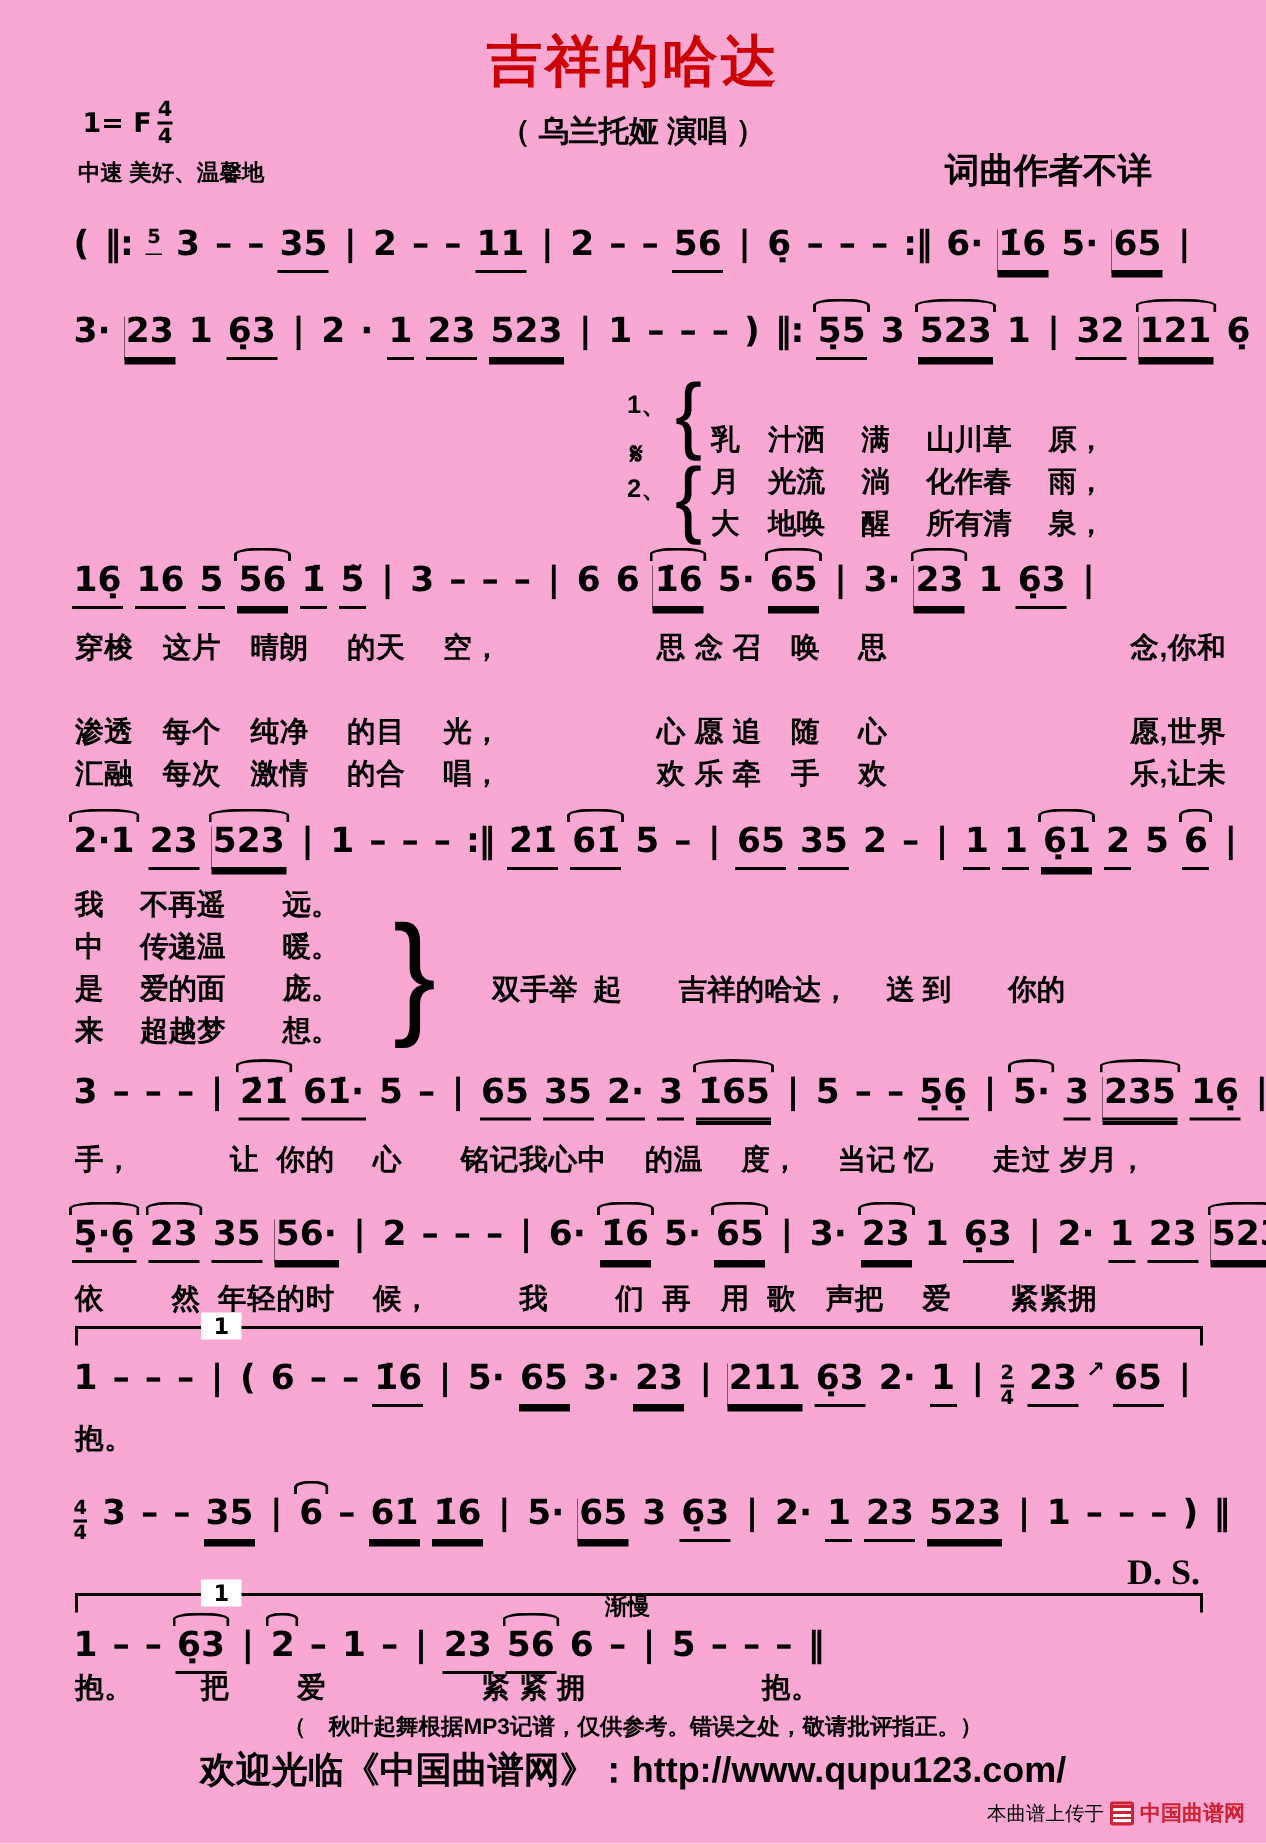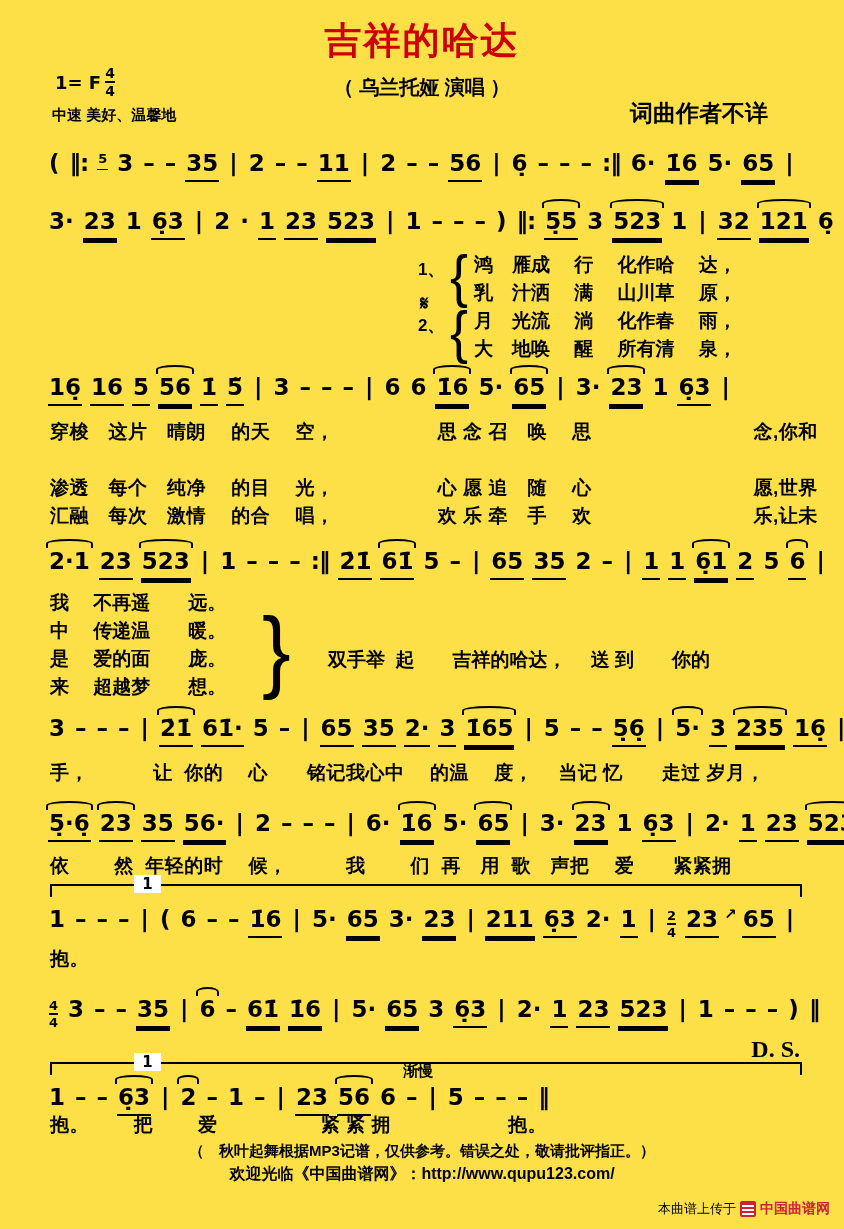--- a/index.html
+++ b/index.html
@@ -1,16 +1,16 @@
 <!DOCTYPE html>
 <html><head>
 <meta charset="utf-8">
 <style>
   html,body{margin:0;padding:0;background:#fff;}
-  .sheet{position:relative;width:844px;height:1229px;background:#fde047;overflow:hidden;
+  .sheet{position:relative;width:844px;height:1229px;background:#f9a8d4;overflow:hidden;
          font-family:"Liberation Sans","DejaVu Sans",sans-serif;color:#000;}
   .title{position:absolute;top:16px;left:0;width:100%;text-align:center;
          font-size:37px;font-weight:bold;letter-spacing:2px;}
   .subtitle{position:absolute;top:74px;left:0;width:100%;text-align:center;
          font-size:20px;font-weight:bold;}
   .keysig{position:absolute;left:55px;top:66px;font-size:18px;font-weight:bold;
          display:flex;align-items:center;gap:4px;font-family:"DejaVu Sans",sans-serif;text-align:center;}
   .frac{display:inline-flex;flex-direction:column;align-items:center;font-size:14px;line-height:1.05;}
   .frac .den{border-top:2px solid #000;padding-top:1px;}
   .tempo{position:absolute;left:52px;top:106px;font-size:15px;font-weight:bold;}
@@ -44,21 +44,21 @@
   .vbrace{position:absolute;left:32px;font-size:54px;font-weight:normal;transform:scaleY(1.05);transform-origin:top;}
   .vline{position:absolute;left:56px;white-space:pre;}
   .segno{position:absolute;left:2px;font-size:20px;}
   .b3{position:absolute;left:50px;top:590px;width:760px;font-size:19px;font-weight:600;}
   .b3 .vline{left:0;}
   .b3-brace{position:absolute;left:212px;top:8px;font-size:86px;font-weight:normal;
             transform:scaleY(1.05);transform-origin:top;}
   .b3-cont{position:absolute;left:278px;top:57px;white-space:pre;}
   .ds{position:absolute;right:44px;top:1036px;font-size:24px;font-weight:bold;font-family:Liberation Serif, serif;}
   .credit{position:absolute;top:1142px;left:0;width:100%;text-align:center;font-size:15px;font-weight:bold;}
-  .site{position:absolute;top:1164px;left:0;width:100%;text-align:center;font-size:16px;font-weight:bold;}
+  .site{position:absolute;top:1164px;left:0;width:100%;text-align:center;font-size:24px;font-weight:bold;}
   .uploader{position:absolute;right:14px;top:1200px;font-size:13px;display:flex;align-items:center;gap:4px;}
   .logo-icon{display:inline-block;width:12px;height:12px;border:2px solid #c23;border-radius:2px;
      background:repeating-linear-gradient(to bottom,#c23 0 2px,#fff 2px 4px);}
   .logo-text{color:#c23;font-weight:bold;font-size:14px;}
 </style>
 </head>
 <body>
 
 <div class="sheet">
 
@@ -134,21 +134,20 @@
         <span class="tok u1">32</span>
         <span class="tok u2 arc">121</span>
         <span class="tok">6̣</span>
         <span class="tok">–</span>
       </div>
     </div>
 
   <div class="verse-block">
     <span class="vlabel" style="top:8px">1、</span>
     <span class="vbrace" style="top:-6px">{</span>
-    <span class="vline" style="top:2px">鸿　雁成　 行　 化作哈　 达，</span>
     <span class="vline" style="top:30px">乳　汁洒　 满　 山川草　 原，</span>
     <span class="segno" style="top:42px">𝄋</span>
     <span class="vlabel" style="top:64px">2、</span>
     <span class="vbrace" style="top:50px">{</span>
     <span class="vline" style="top:58px">月　光流　 淌　 化作春　 雨，</span>
     <span class="vline" style="top:86px">大　地唤　 醒　 所有清　 泉，</span>
   </div>
 
   <div class="music-line" style="top:374px">
       <div class="tokens">

